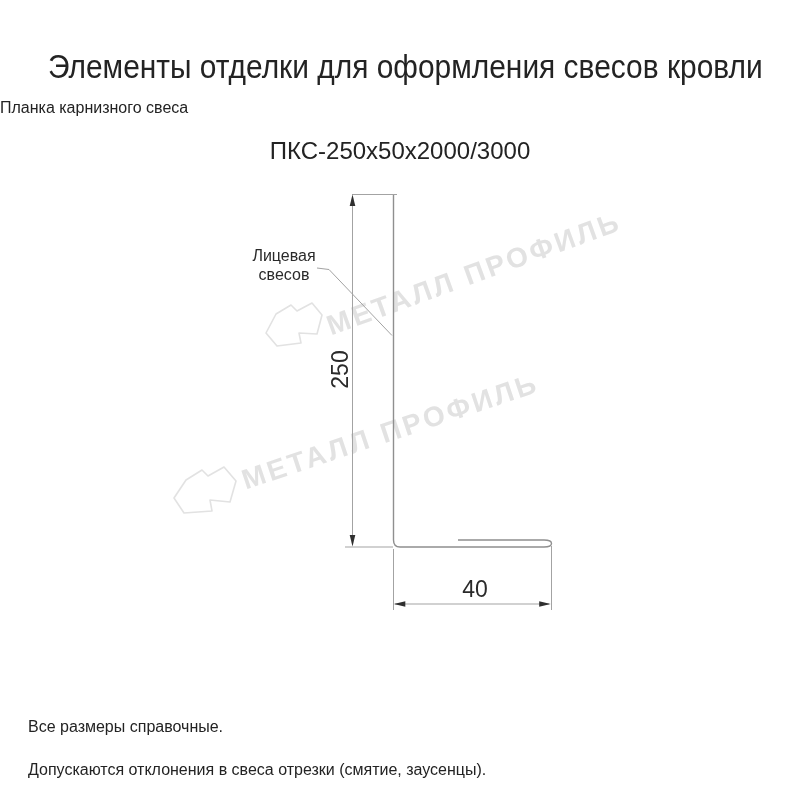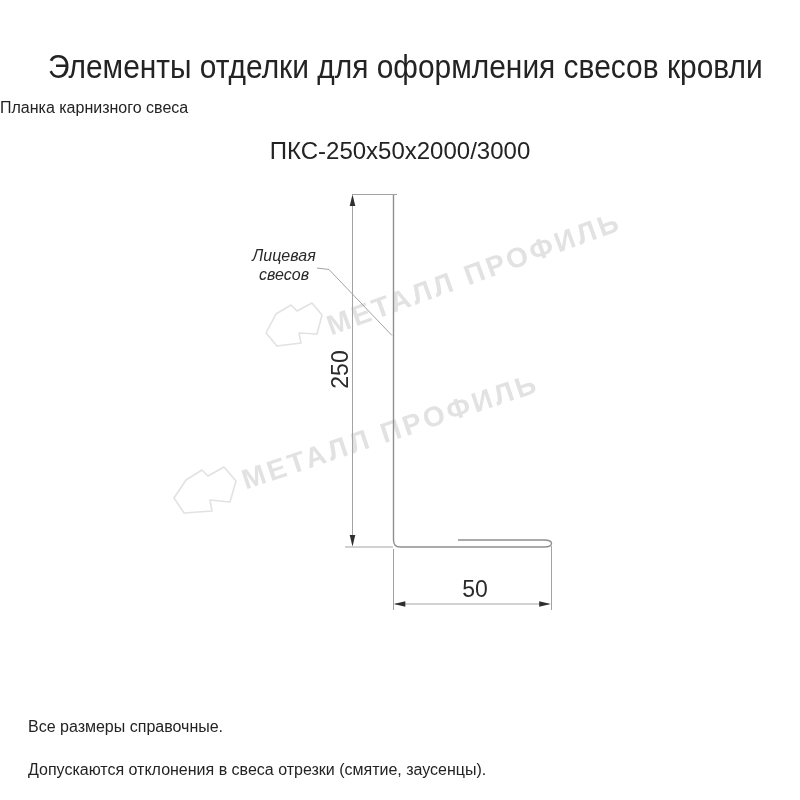--- a/index.html
+++ b/index.html
@@ -31,21 +31,21 @@
     color:#e2e2e2;white-space:nowrap;z-index:1;
   }
   .wm1{left:328px;top:311px;transform:rotate(-20deg);transform-origin:0 50%;}
   .wm2{left:243px;top:465px;transform:rotate(-18.5deg);transform-origin:0 50%;}
   .wm-svg{left:0;top:0;z-index:1;}
   
   .draw-svg{left:0;top:0;z-index:2;}
   
   .face-label{
     left:238px;top:246px;width:92px;text-align:center;
-    font-size:16px;line-height:19px;color:#2a2a2a;z-index:3;font-style:italic;
+    font-size:16px;line-height:19px;color:#2a2a2a;z-index:3;
   }
   .dim-v{
     left:310px;top:356px;width:60px;text-align:center;
     font-size:23px;color:#2a2a2a;transform:rotate(-90deg);z-index:3;white-space:nowrap;
   }
   .dim-h{
     left:445px;top:576px;width:60px;text-align:center;
     font-size:23px;color:#2a2a2a;z-index:3;white-space:nowrap;
   }
   
@@ -92,16 +92,16 @@
 <h1 class="abs title">Элементы отделки для оформления свесов кровли</h1>
 <div class="abs subtitle">Планка карнизного свеса</div>
 <div class="abs prodcode">ПКС-250х50х2000/3000</div>
 
 <div class="abs face-label">
   <div>Лицевая</div>
   <div>свесов</div>
 </div>
 
 <div class="abs dim-v">250</div>
-<div class="abs dim-h">50</div>
+<div class="abs dim-h">40</div>
 
 <div class="abs note1">Все размеры справочные.</div>
 <div class="abs note2">Допускаются отклонения в свеса отрезки (смятие, заусенцы).</div>
 
 </body></html>

